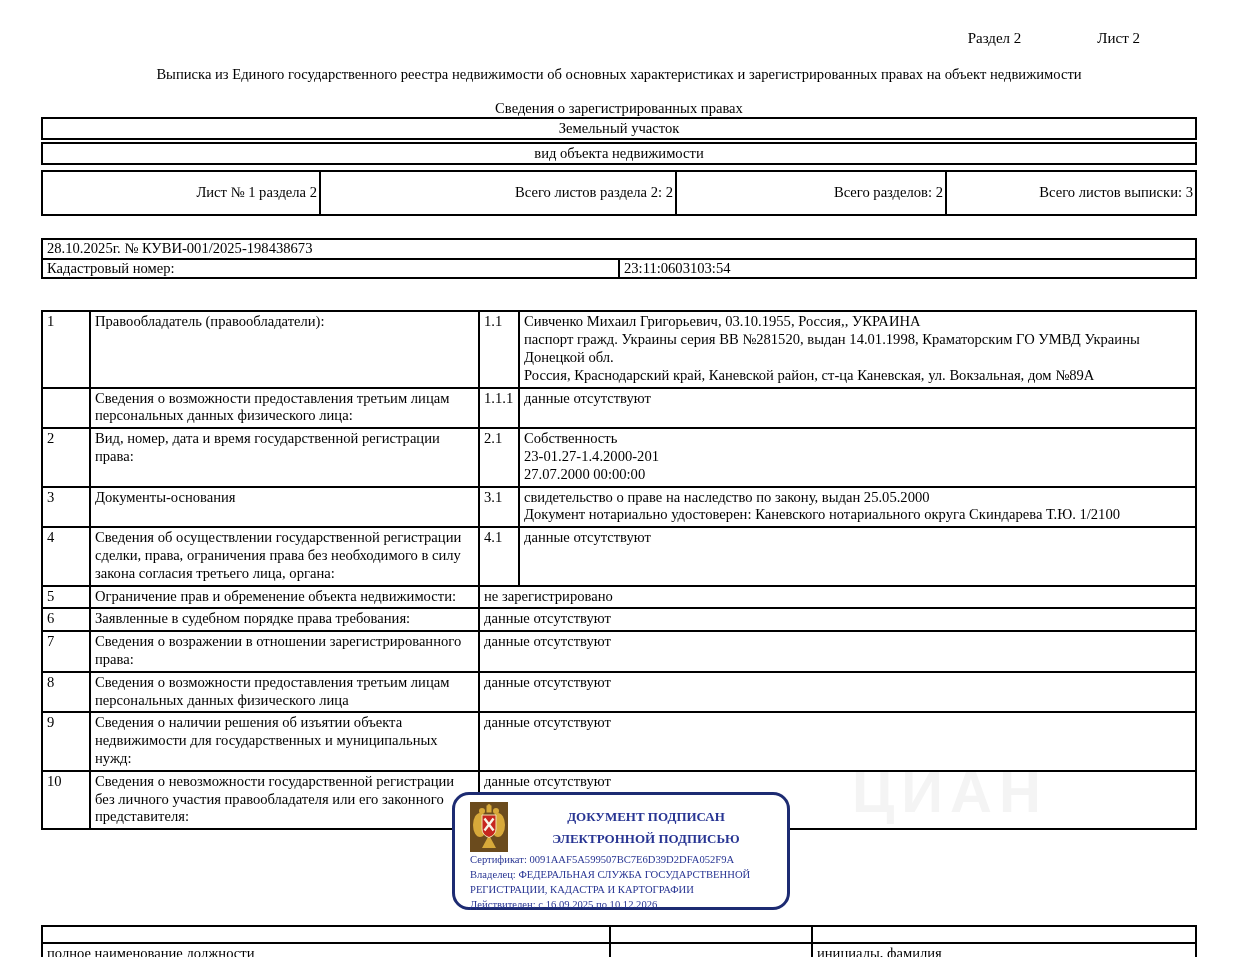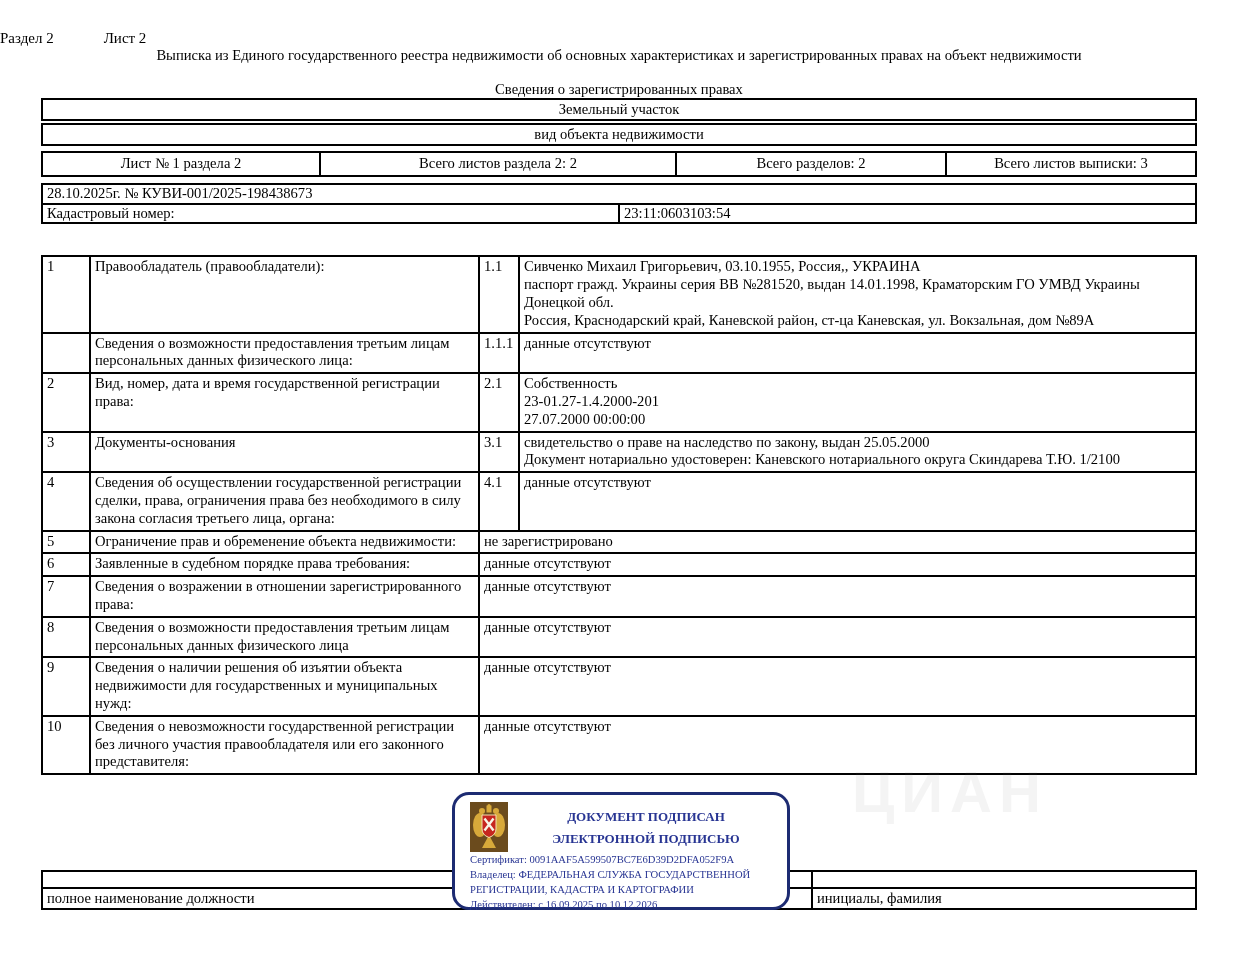--- a/index.html
+++ b/index.html
@@ -1,30 +1,30 @@
 <!DOCTYPE html>
 <html><head>
 <meta charset="utf-8">
 <style>
   *{box-sizing:border-box;margin:0;padding:0}
   html,body{background:#ffffff}
   body{width:1238px;height:957px;font-family:"Liberation Serif",serif;color:#000}
   #page{position:relative;width:1238px;height:957px;background:#fff;overflow:hidden}
   .content{padding:0 41px}
-  .hdr{display:flex;gap:50px;padding:30px 98px 0 0;font-size:15px}
-  .title{text-align:center;font-size:14.6px;padding:0 88px}
+  .hdr{display:flex;justify-content:flex-end;gap:76px;padding:30px 98px 0 0;font-size:15px}
+  .title{text-align:center;margin-top:19px;font-size:14.6px;padding:0 88px}
   .subtitle{text-align:center;margin-top:17px;font-size:14.6px}
   .boxrow{border:2px solid #000;text-align:center;font-size:14.6px;padding:1px 0;line-height:17px}
   .boxrow + .boxrow{margin-top:2px}
   .mt5{margin-top:5px}
-  .mt6{margin-top:6px}
+  .mt6{margin-top:22px}
   table{border-collapse:collapse;width:100%;font-size:14.6px;table-layout:fixed}
   td{border:2px solid #000;padding:0 4px;vertical-align:top;line-height:1.22}
   .preline{white-space:pre-line}
-  .sheetinfo td{text-align:center;padding:2px 2px}
+  .sheetinfo td{text-align:right;padding:12px 2px}
   .maintbl{margin-top:31px}
   .maintbl td{padding:1px 4px 2px 4px}
   .sig{margin-top:95px}
   .sig td{text-align:left}
   .sig .empty td{height:17px}
   .sig .lbl td{height:20px;padding-top:1px}
   
   .stamp{position:absolute;left:452px;top:792px;width:338px;height:118px;background:#fff;
          border:3px solid #1d2b72;border-radius:17px;color:#283593;z-index:5}
   .emblem{position:absolute;left:15px;top:7px;width:38px;height:50px}

